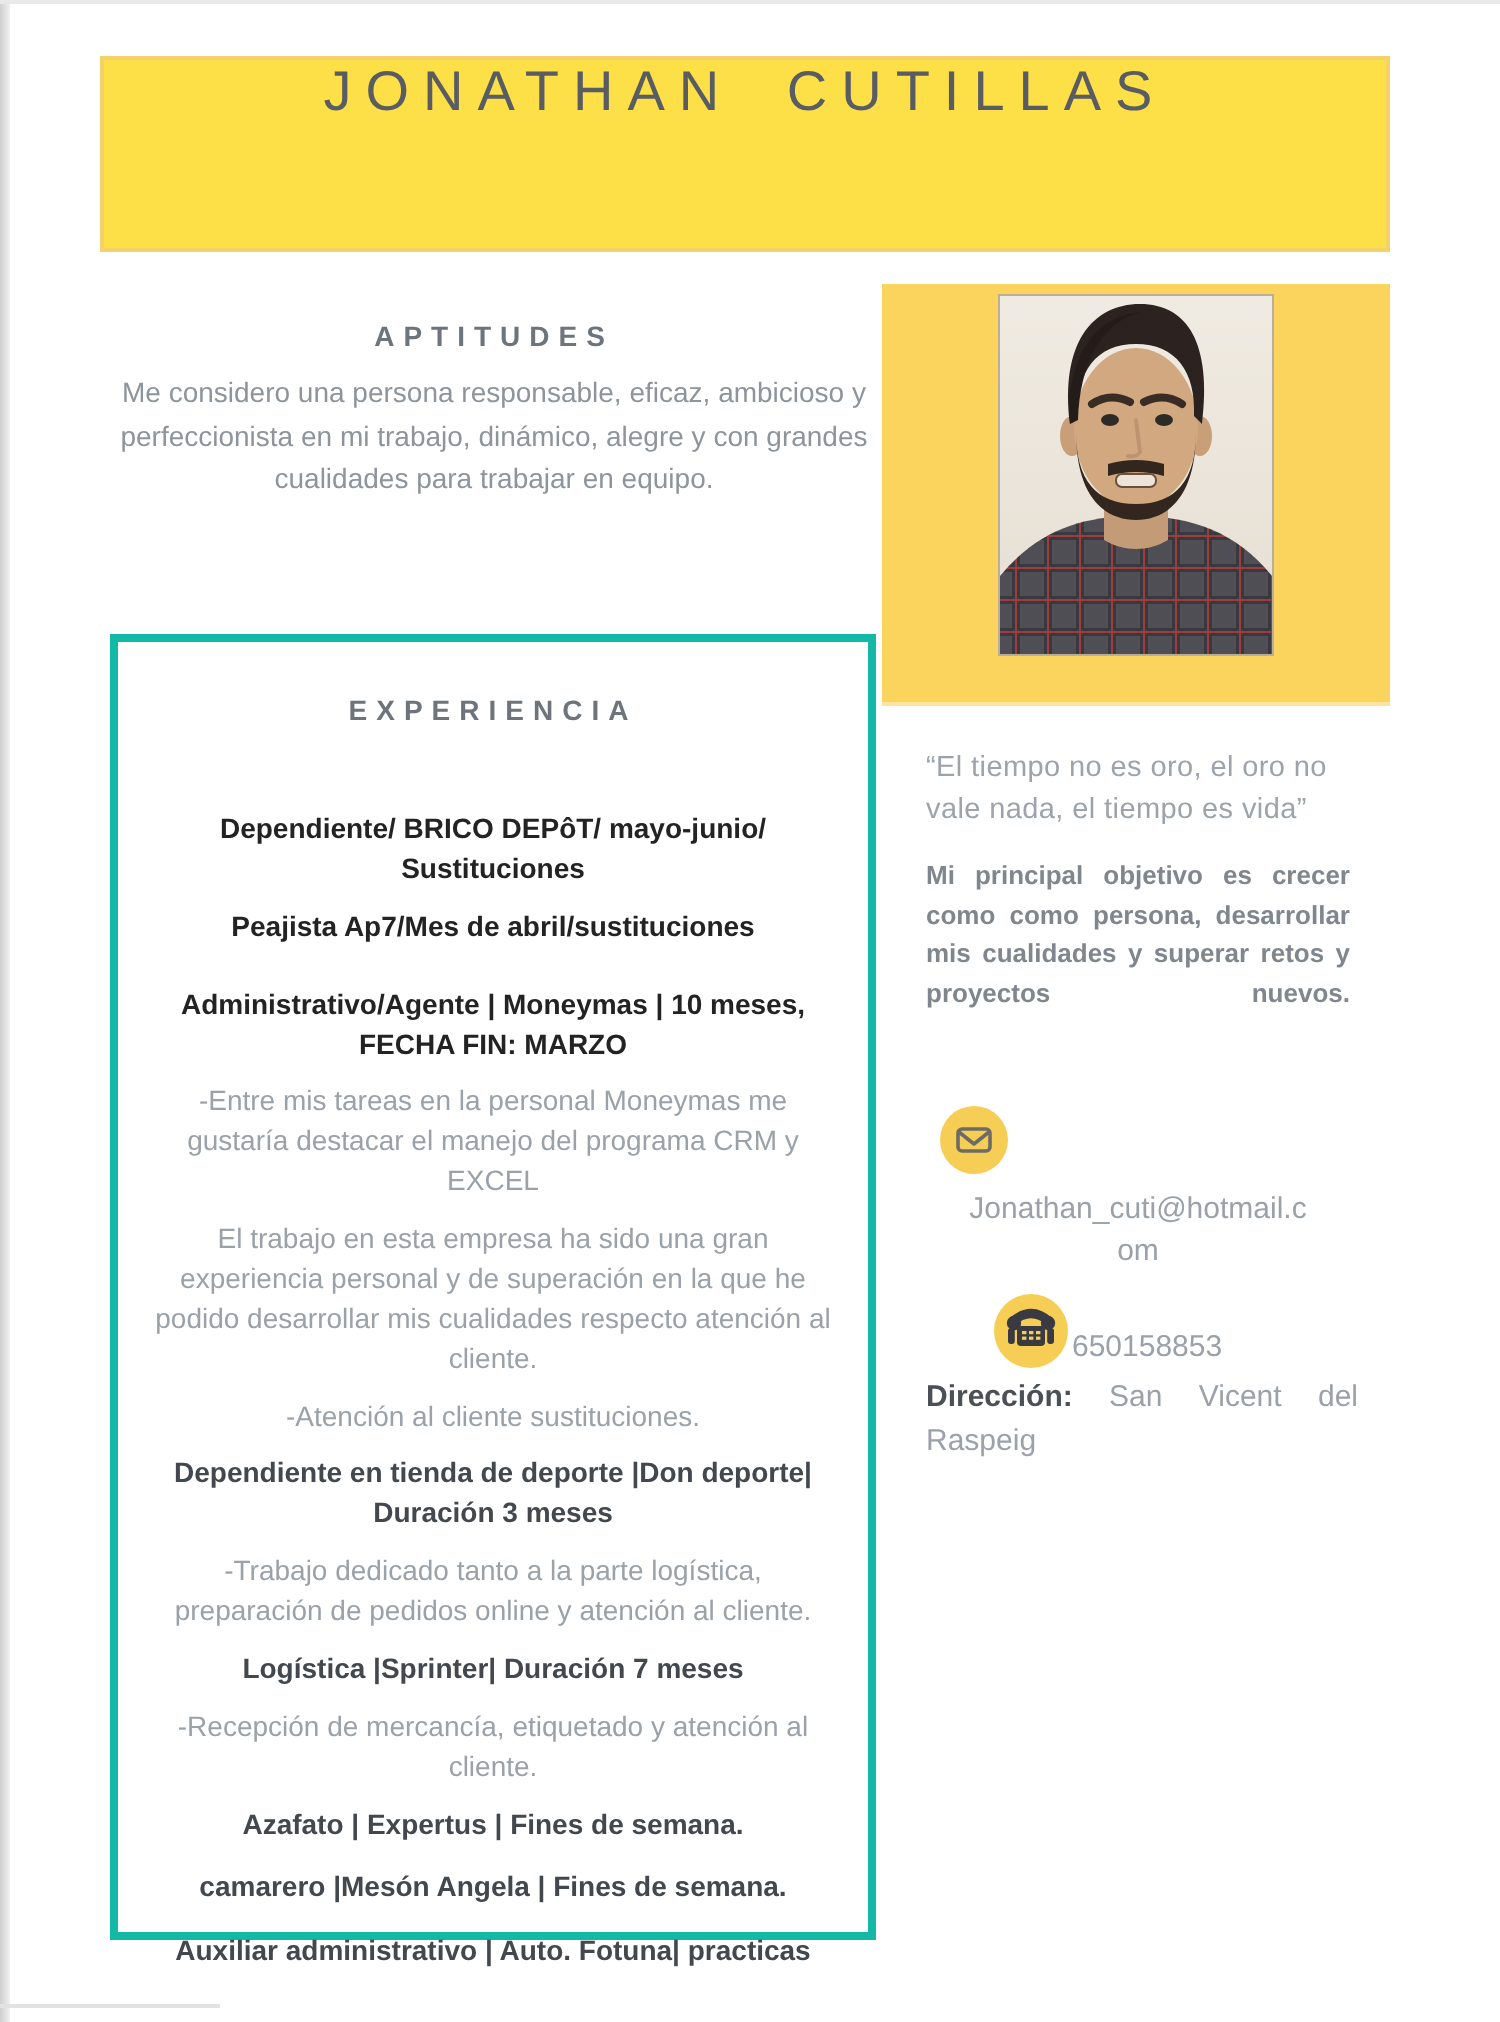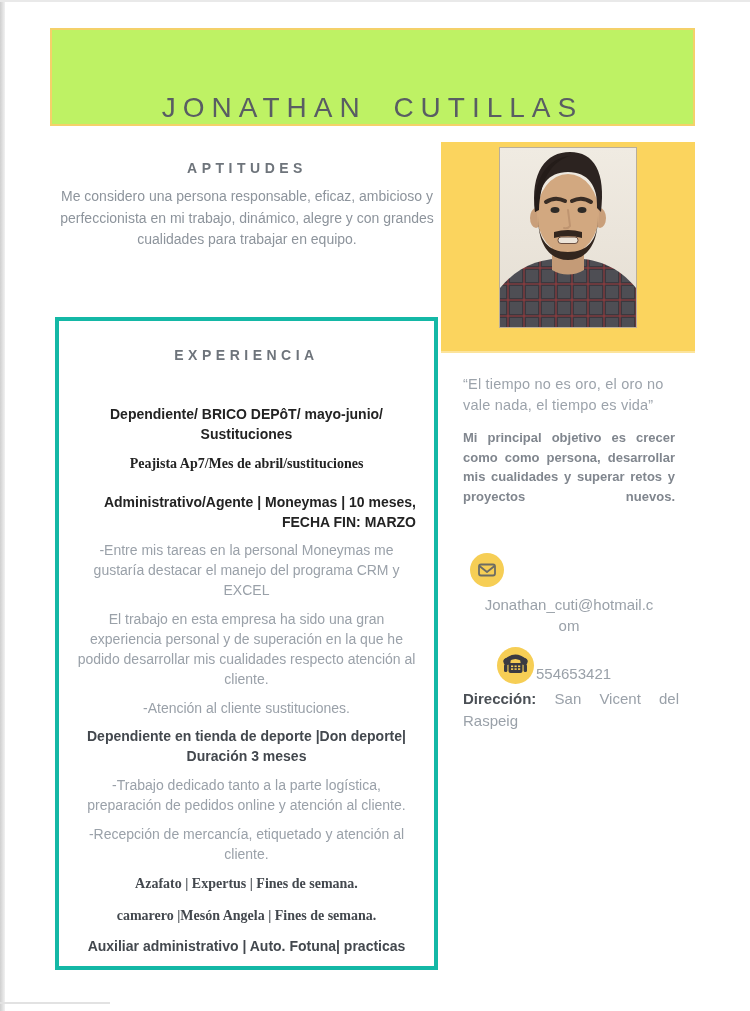--- a/index.html
+++ b/index.html
@@ -9,38 +9,38 @@
     font-family:"Liberation Sans", sans-serif;
   }
   
   .edge-left { position:absolute; left:0; top:0; width:5px; height:1011px;
     background:linear-gradient(to right,#cfcfcf,#f1f1f1); }
   .edge-top { position:absolute; left:0; top:0; width:750px; height:2px; background:#e9e9e9; }
   .edge-bottom { position:absolute; left:0; top:1002px; width:110px; height:2px; background:#e2e2e2; }
 
   
   .header-box { position:absolute; left:50px; top:28px; width:645px; height:98px;
-    border:2px solid #F4D169; background:#bef264; display:flex; align-items:flex-end; justify-content:center; }
+    border:2px solid #F4D169; background:#fde047; display:flex; align-items:flex-start; justify-content:center; }
   .header-title { font-size:28px; letter-spacing:7px; word-spacing:12px; color:#595D63; font-weight:400; }
 
   
   .aptitudes { position:absolute; left:58px; top:160px; width:378px; text-align:center; }
   .section-heading { font-size:14px; font-weight:bold; letter-spacing:4.5px; color:#6E747B; }
   .aptitudes-text { margin-top:10px; font-size:14px; font-weight:normal; color:#8D949C; line-height:1.55; }
 
   
   .exp-box { position:absolute; left:55px; top:317px; width:383px; height:653px;
     border:4px solid #14b8a6; background:#fff; padding-top:26px; text-align:center; }
   .exp-entries { margin-top:42px; padding:0 18px; }
   .exp-entry { font-size:14px; line-height:1.42; margin-bottom:9px; }
   .exp-entry.dark { font-weight:bold; color:#232323; }
   .exp-entry.mid  { font-weight:bold; color:#43484E; }
   .exp-entry.body { font-weight:normal; color:#9AA1A9; }
-  .exp-entry.gap-lg { margin-top:19px;text-align:right; }
-  .exp-entry.sp { margin-bottom:12px;font-family:Liberation Serif, serif; }
+  .exp-entry.gap-lg { margin-top:19px; }
+  .exp-entry.sp { margin-bottom:12px; }
 
   
   .photo-box { position:absolute; left:441px; top:142px; width:254px; height:211px;
     background:#FBD45E; border-bottom:2px solid #FCE49C; }
   .photo { position:absolute; left:58px; top:5px; width:138px; height:181px;
     border:1px solid rgba(90,70,30,.35); background:#EDE7DE; }
   .photo svg { display:block; }
 
   
   .quote { position:absolute; left:463px; top:374px; width:212px;
@@ -84,20 +84,21 @@
   <div class="section-heading">EXPERIENCIA</div>
   <div class="exp-entries">
     <div class="exp-entry dark">Dependiente/ BRICO DEPôT/ mayo-junio/ Sustituciones</div>
     <div class="exp-entry dark sp">Peajista Ap7/Mes de abril/sustituciones</div>
     <div class="exp-entry dark gap-lg">Administrativo/Agente | Moneymas | 10 meses, FECHA FIN: MARZO</div>
     <div class="exp-entry body">-Entre mis tareas en la personal Moneymas me gustaría destacar el manejo del programa CRM y EXCEL</div>
     <div class="exp-entry body">El trabajo en esta empresa ha sido una gran experiencia personal y de superación en la que he podido desarrollar mis cualidades respecto atención al cliente.</div>
     <div class="exp-entry body">-Atención al cliente sustituciones.</div>
     <div class="exp-entry mid">Dependiente en tienda de deporte |Don deporte| Duración 3 meses</div>
     <div class="exp-entry body">-Trabajo dedicado tanto a la parte logística, preparación de pedidos online y atención al cliente.</div>
+    <div class="exp-entry mid">Logística |Sprinter| Duración 7 meses</div>
     <div class="exp-entry body">-Recepción de mercancía, etiquetado y atención al cliente.</div>
     <div class="exp-entry mid sp">Azafato | Expertus | Fines de semana.</div>
     <div class="exp-entry mid sp">camarero |Mesón Angela | Fines de semana.</div>
     <div class="exp-entry mid">Auxiliar administrativo | Auto. Fotuna| practicas</div>
   </div>
 </div>
 
 <div class="photo-box">
   <div class="photo">
     <svg width="136" height="179" viewBox="0 0 136 179" xmlns="http://www.w3.org/2000/svg">
@@ -170,19 +171,19 @@
       <g fill="#F6CE55">
         <rect x="14" y="18.5" width="2.2" height="1.6"></rect>
           <rect x="17.5" y="18.5" width="2.2" height="1.6"></rect>
           <rect x="21" y="18.5" width="2.2" height="1.6"></rect>
         <rect x="14" y="21.3" width="2.2" height="1.6"></rect>
           <rect x="17.5" y="21.3" width="2.2" height="1.6"></rect>
           <rect x="21" y="21.3" width="2.2" height="1.6"></rect>
       </g>
     </svg>
   </div>
-  <div class="phone-number">554653421</div>
+  <div class="phone-number">650158853</div>
 </div>
 
 <div class="address">
   <span class="label">Dirección:</span>
   <span class="value">San Vicent del Raspeig</span>
 </div>
 
 </body></html>

